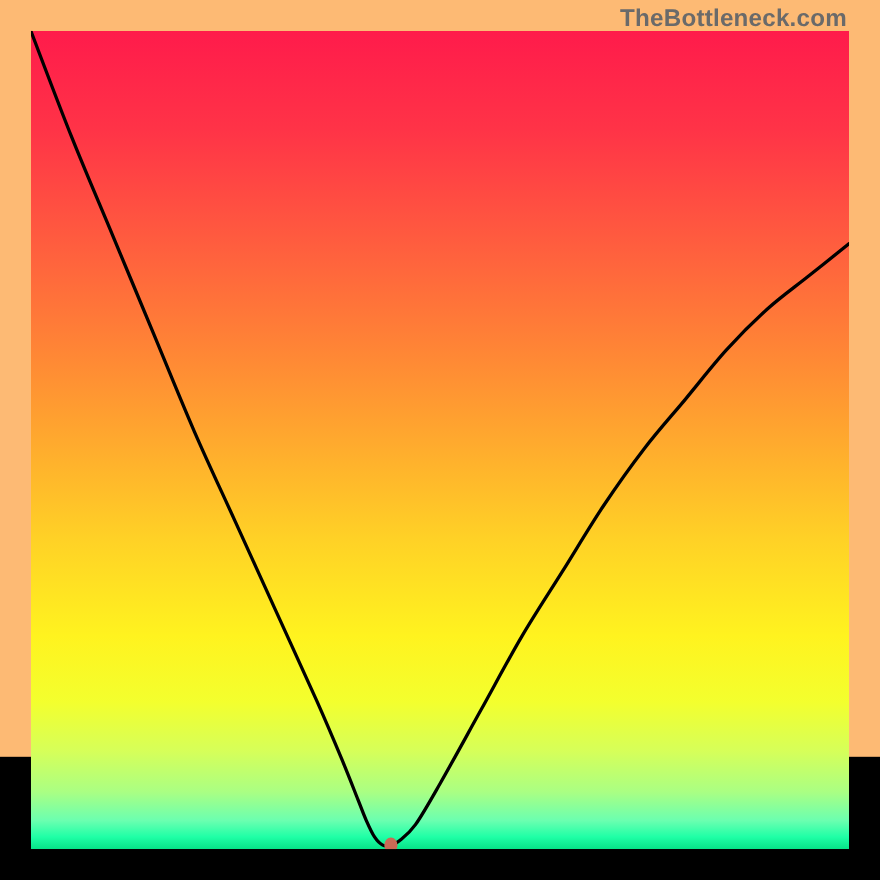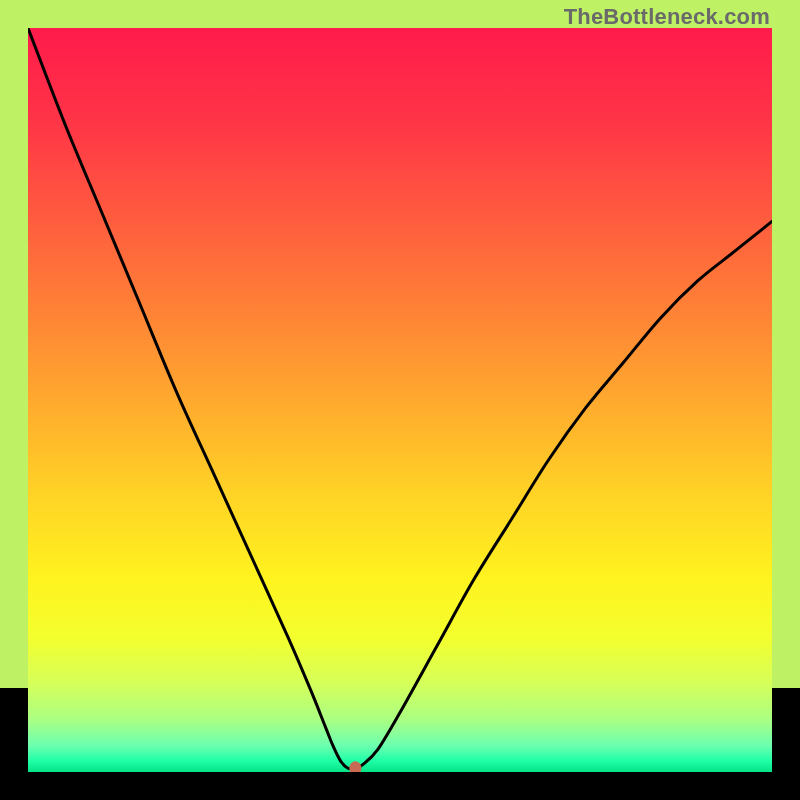--- a/index.html
+++ b/index.html
@@ -7,21 +7,21 @@
     padding: 0;
     width: 800px;
     height: 800px;
     background: #000000;
     overflow: hidden;
   }
   .frame {
     position: relative;
     width: 800px;
     height: 688px;
-    background: #bef264;
+    background: #fdba74;
   }
   .plot-area {
     position: absolute;
     left: 28px;
     top: 28px;
     width: 744px;
     height: 744px;
     overflow: hidden;
   }
   .gradient-bg {

